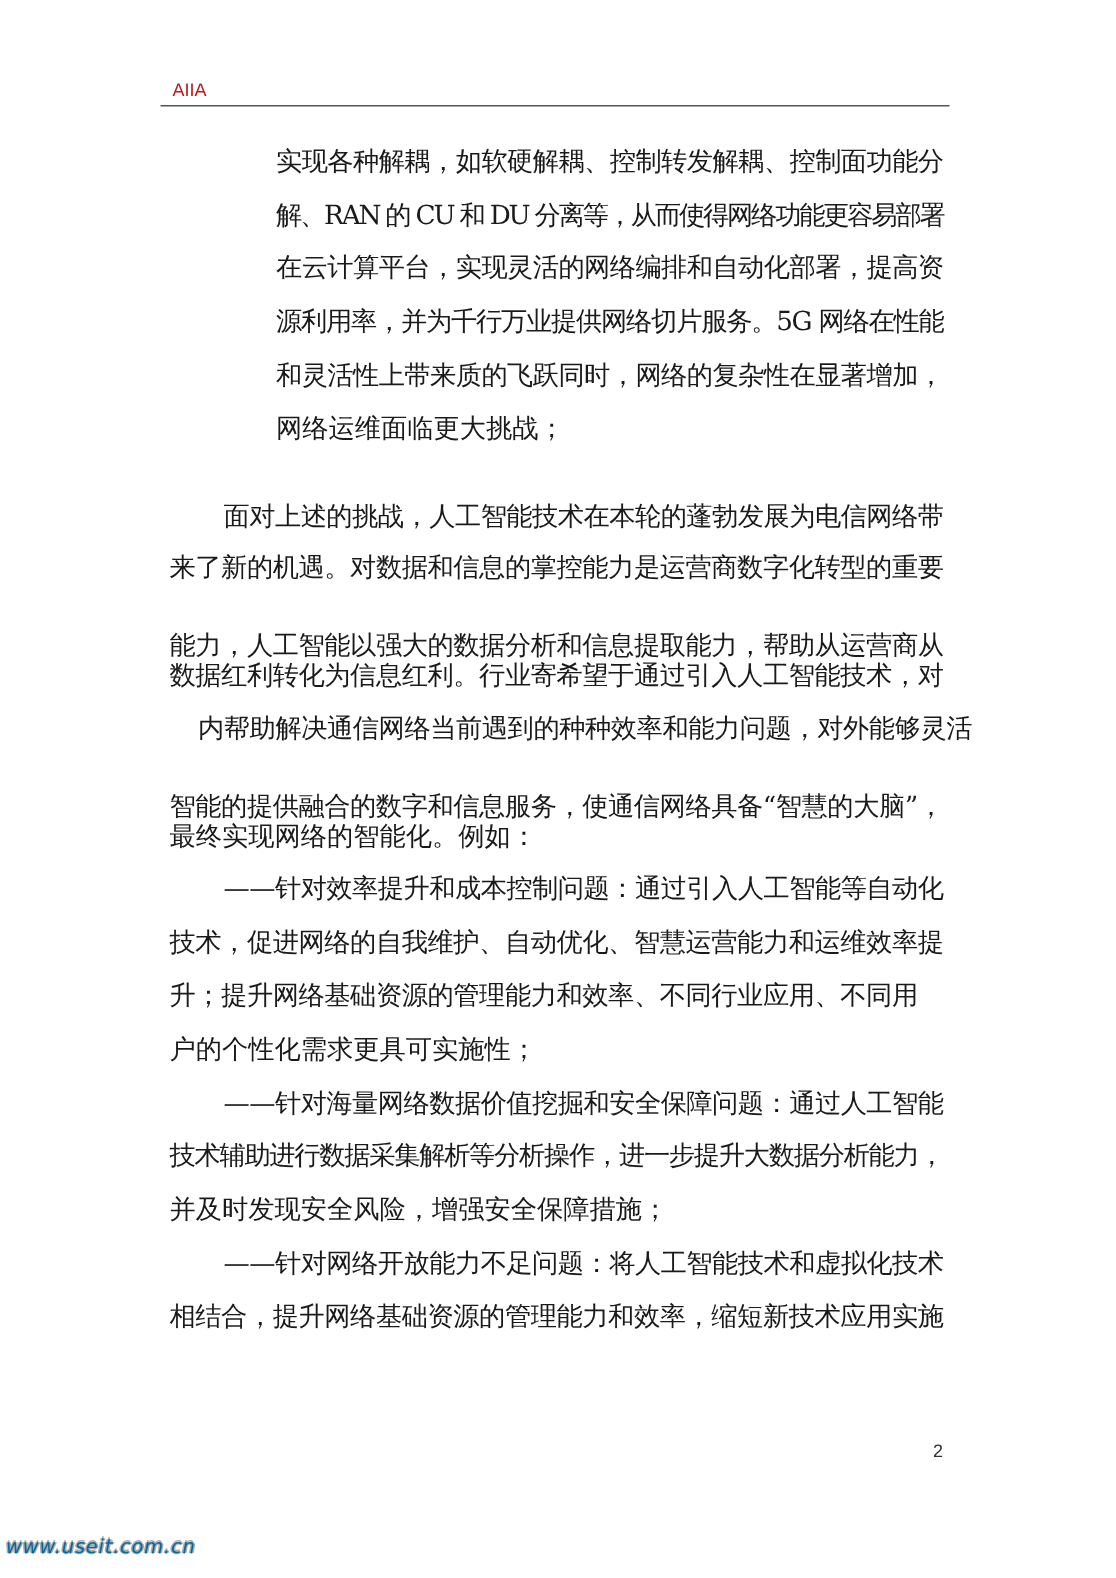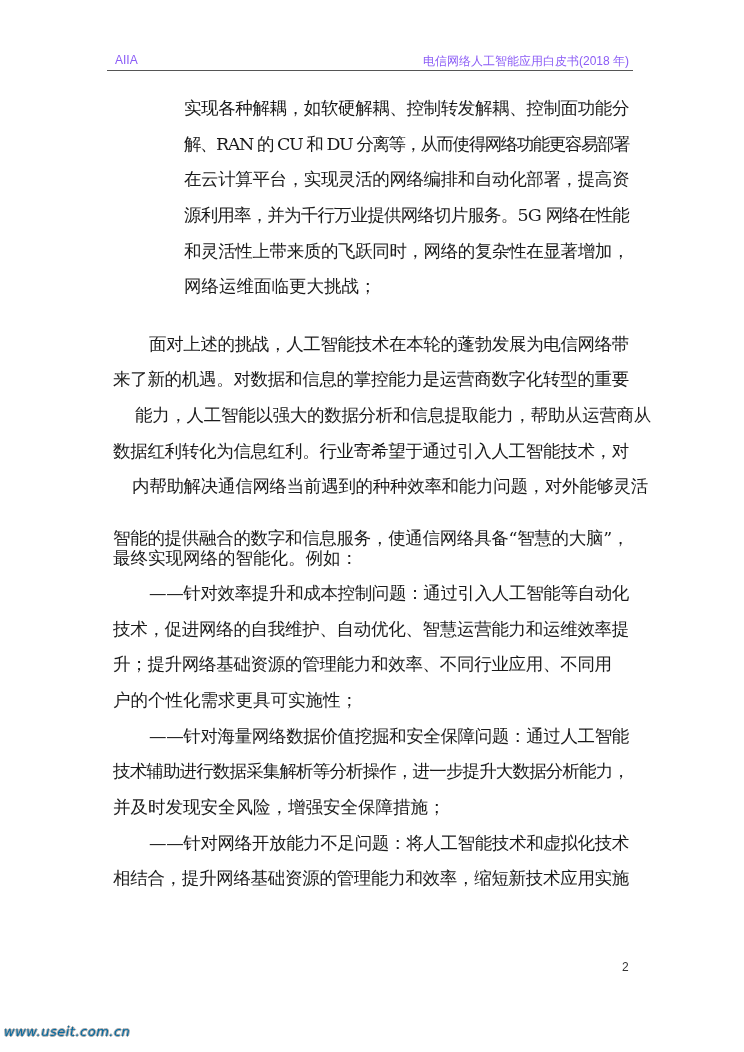--- a/index.html
+++ b/index.html
@@ -1,50 +1,49 @@
 <!DOCTYPE html>
 <html><head>
 <meta charset="utf-8">
 <style>
   html, body { margin: 0; padding: 0; background: #ffffff; }
   body { width: 744px; height: 1052px; position: relative; overflow: hidden;
          font-family: "DejaVu Serif", "Liberation Serif", serif; color: #1a1a1a; }
   .header { position: absolute; left: 107px; top: 50px; width: 526px; height: 20px;
             border-bottom: 1.5px solid #555; font-family: "Liberation Sans", "DejaVu Sans", sans-serif;
-            font-size: 12px; color: #8b5cf6; }
+            font-size: 12px; color: #b91c1c; }
   .header .left { position: absolute; left: 8px; top: 3px; }
   .header .right { position: absolute; right: 4px; top: 3px; }
   .line { position: absolute; height: 22px; line-height: 22px; font-size: 17.5px;
           white-space: nowrap; letter-spacing: 0; }
   .line .t { display: inline-block; }
   .page-num { position: absolute; left: 622px; top: 960px; font-family: "Liberation Sans", sans-serif;
               font-size: 12px; color: #333; }
   .watermark { position: absolute; left: 4px; top: 1024px; font-family: "DejaVu Sans", sans-serif;
                font-size: 13px; color: #0369a1; letter-spacing: 0.5px;
                text-shadow: -1px 0 #aaa, 1px 0 #aaa, 0 -1px #aaa, 0 1px #aaa; font-style: italic; }
 </style>
 </head>
 <body>
 
 <div class="header">
   <span class="left">AIIA</span>
-  <span class="right">电信网络人工智能应用白皮书(2018 年)</span>
 </div>
 
 <div>
   <div class="line" style="left:184px; top:97px; width:445px;"><span class="t" style="letter-spacing: -0.384615px;">实现各种解耦，如软硬解耦、控制转发解耦、控制面功能分</span></div>
   <div class="line" style="left:184px; top:133px; width:445px;"><span class="t" style="letter-spacing: -1.46544px;">解、RAN 的 CU 和 DU 分离等，从而使得网络功能更容易部署</span></div>
   <div class="line" style="left:184px; top:168px; width:445px;"><span class="t" style="letter-spacing: -0.384615px;">在云计算平台，实现灵活的网络编排和自动化部署，提高资</span></div>
   <div class="line" style="left:184px; top:204px; width:445px;"><span class="t" style="letter-spacing: -0.828125px;">源利用率，并为千行万业提供网络切片服务。5G 网络在性能</span></div>
   <div class="line" style="left:184px; top:240px; width:445px;"><span class="t" style="letter-spacing: -0.384615px;">和灵活性上带来质的飞跃同时，网络的复杂性在显著增加，</span></div>
   <div class="line" style="left:184px; top:275px; width:445px;"><span class="t">网络运维面临更大挑战；</span></div>
 
   <div class="line" style="left:149px; top:333px;font-family:Liberation Serif, serif;"><span class="t" style="letter-spacing: -0.357143px;">面对上述的挑战，人工智能技术在本轮的蓬勃发展为电信网络带</span></div>
   <div class="line" style="left:113px; top:368px;"><span class="t" style="letter-spacing: -0.3px;">来了新的机遇。对数据和信息的掌控能力是运营商数字化转型的重要</span></div>
-  <div class="line" style="left:113px; top:404px;margin-left:22px;"><span class="t" style="letter-spacing: -0.3px;">能力，人工智能以强大的数据分析和信息提取能力，帮助从运营商从</span></div>
+  <div class="line" style="left:113px; top:420px;"><span class="t" style="letter-spacing: -0.3px;">能力，人工智能以强大的数据分析和信息提取能力，帮助从运营商从</span></div>
   <div class="line" style="left:113px; top:440px;"><span class="t" style="letter-spacing: -0.3px;">数据红利转化为信息红利。行业寄希望于通过引入人工智能技术，对</span></div>
   <div class="line" style="left:113px; top:475px;margin-left:19px;"><span class="t" style="letter-spacing: -0.3px;">内帮助解决通信网络当前遇到的种种效率和能力问题，对外能够灵活</span></div>
   <div class="line" style="left:113px; top:511px;"><span class="t" style="letter-spacing: -0.303427px; margin-top: 16px;">智能的提供融合的数字和信息服务，使通信网络具备“智慧的大脑”，</span></div>
   <div class="line" style="left:113px; top:547px;"><span class="t">最终实现网络的智能化。例如：</span></div>
 
   <div class="line" style="left:149px; top:582px;"><span class="t" style="letter-spacing: -0.357143px;">——针对效率提升和成本控制问题：通过引入人工智能等自动化</span></div>
   <div class="line" style="left:113px; top:618px;"><span class="t" style="letter-spacing: -0.3px;">技术，促进网络的自我维护、自动优化、智慧运营能力和运维效率提</span></div>
   <div class="line" style="left:113px; top:653px;"><span class="t" style="letter-spacing: -0.3px;">升；提升网络基础资源的管理能力和效率、不同行业应用、不同用</span></div>
   <div class="line" style="left:113px; top:689px;"><span class="t">户的个性化需求更具可实施性；</span></div>
 

